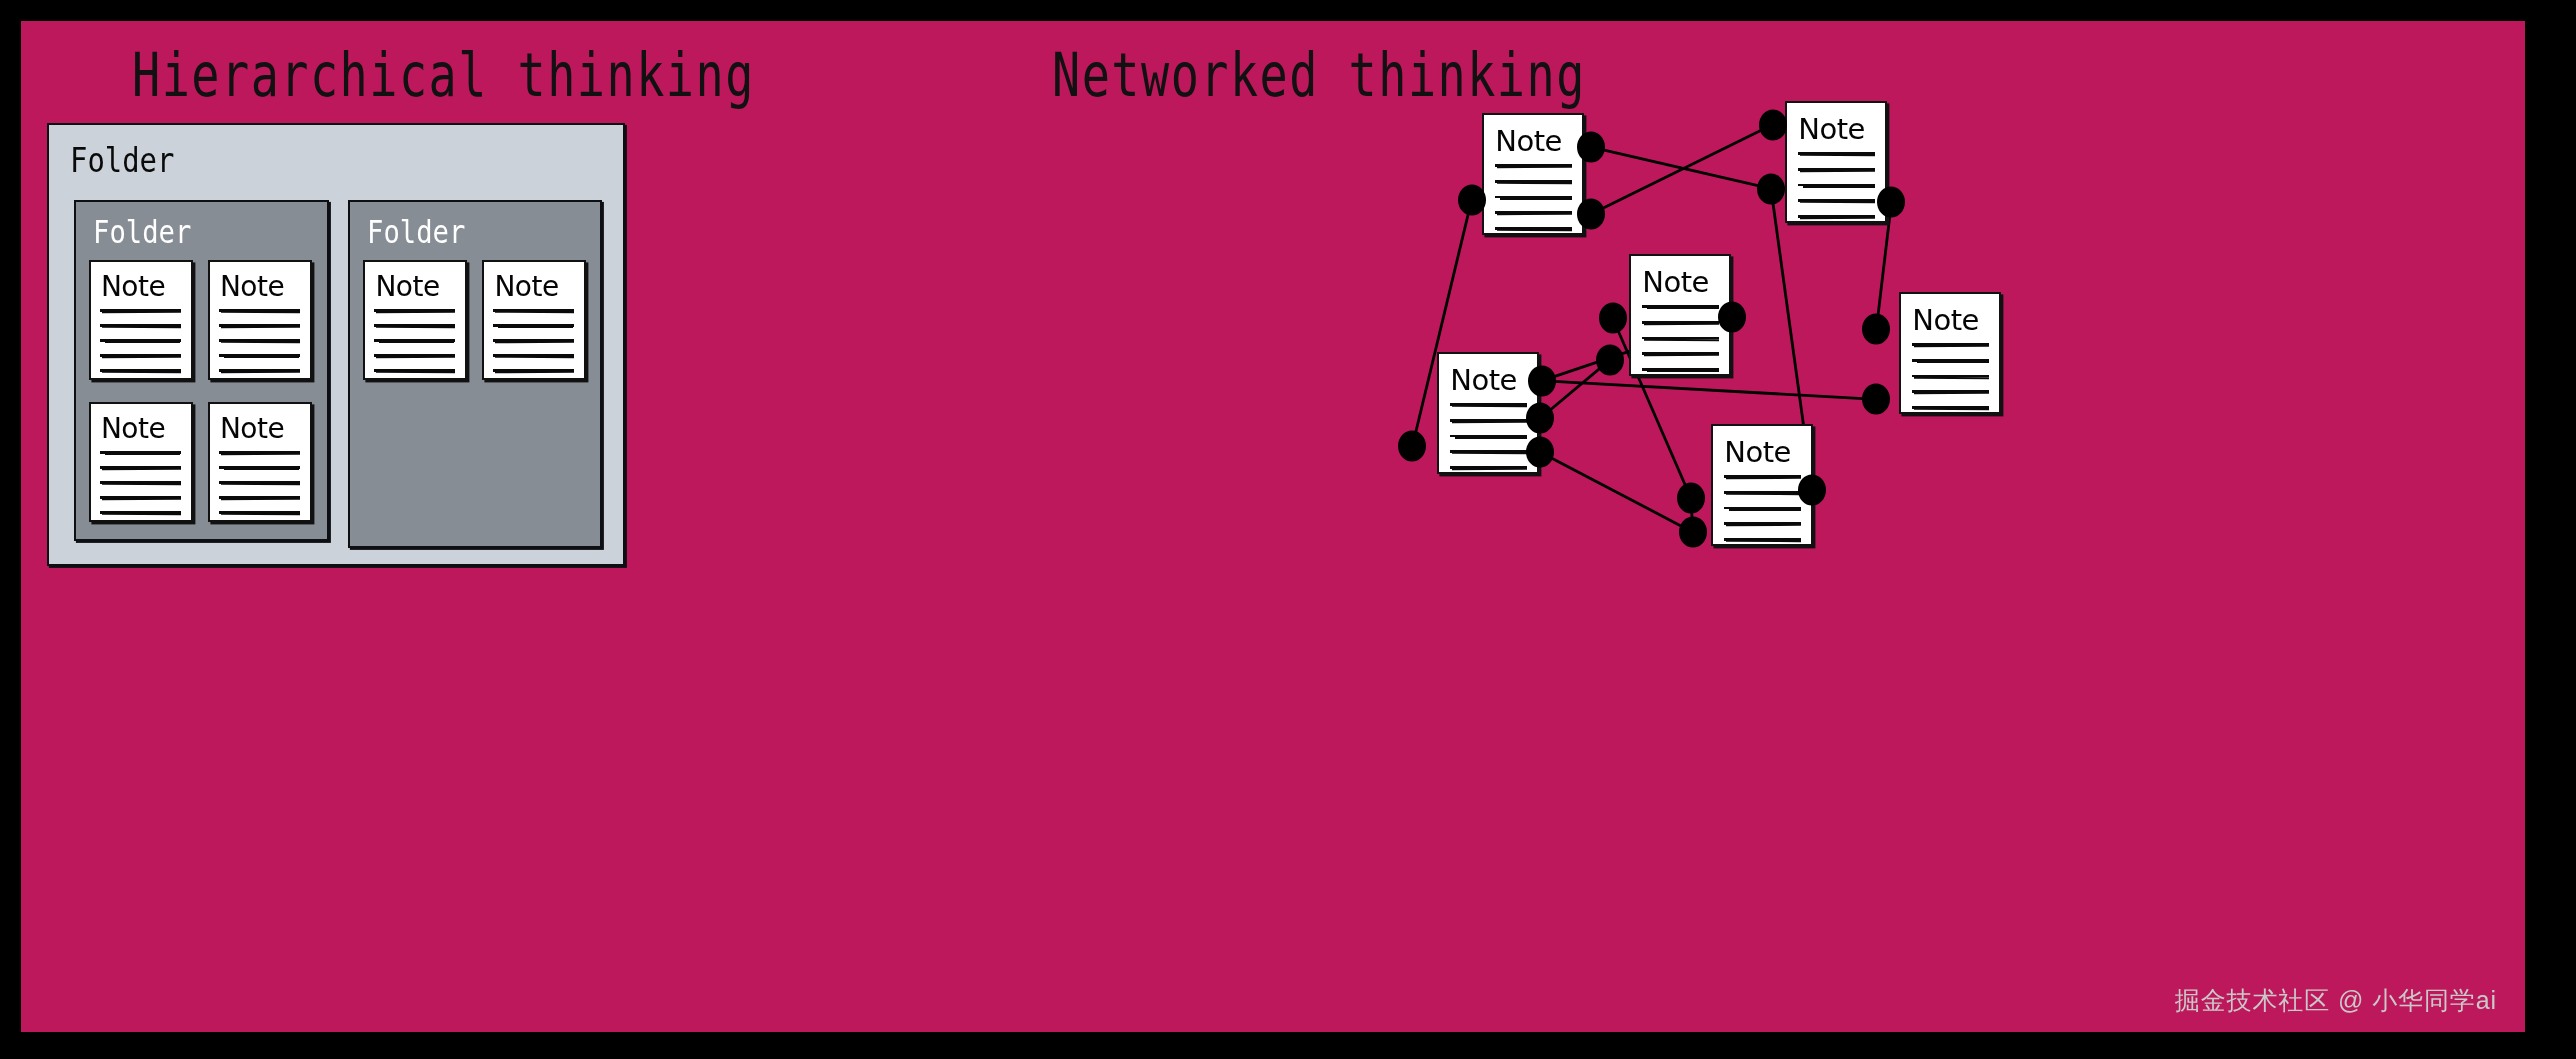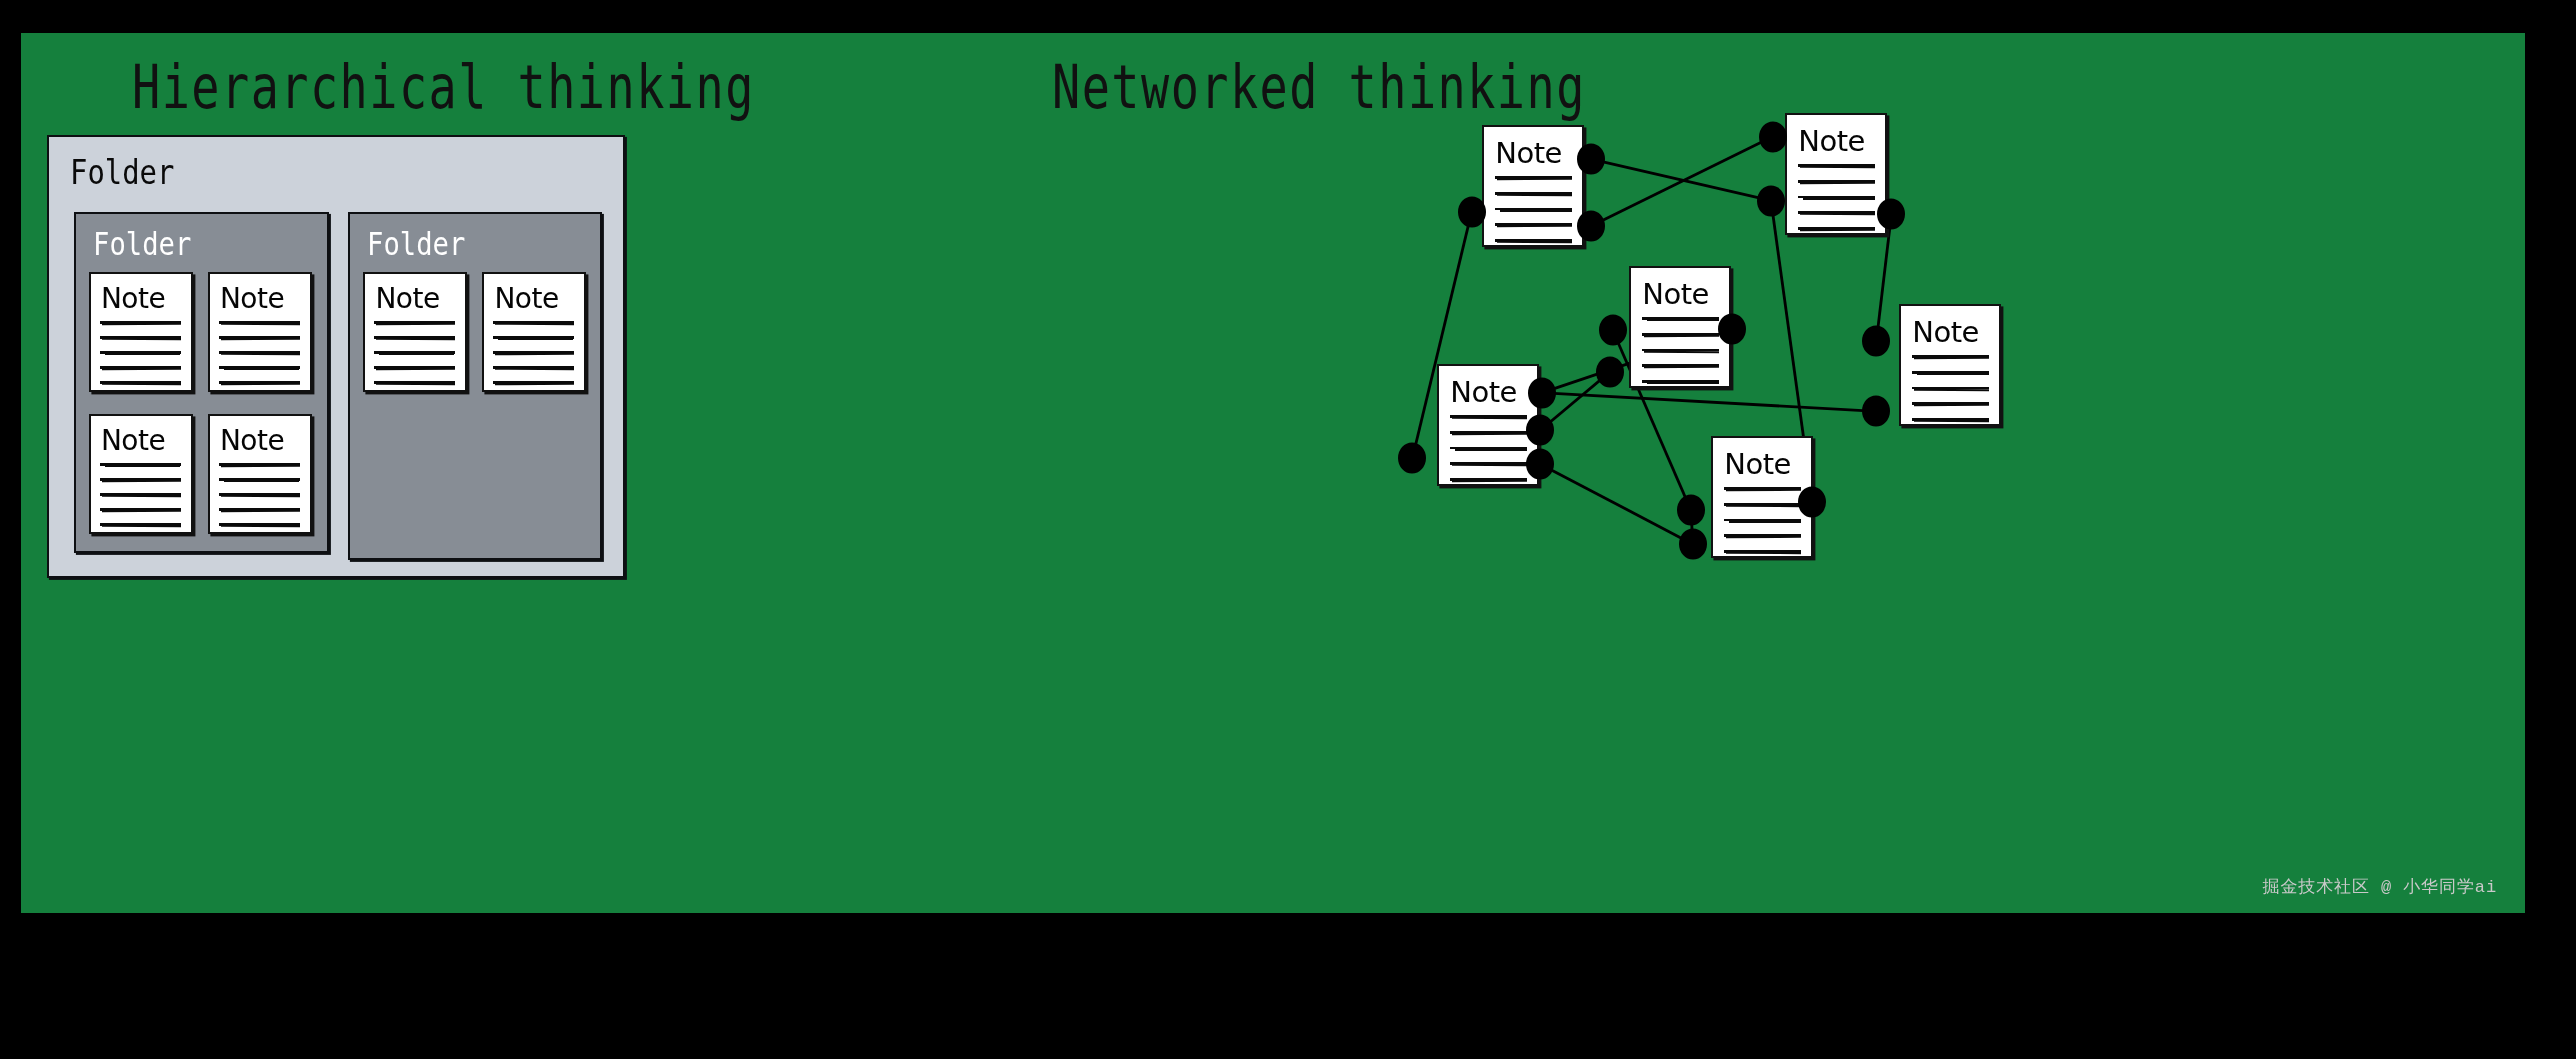--- a/index.html
+++ b/index.html
@@ -11,24 +11,23 @@
     width: 2576px;
     height: 1060px;
     overflow: hidden;
     font-family: "DejaVu Sans Mono", monospace;
   }
   #canvas {
     position: absolute;
     left: 21px;
     top: 21px;
     width: 2504px;
-    height: 880px;
-    background: #15803d;
+    height: 1011px;
+    background: #be185d;
     overflow: hidden;
-    margin-top: 12px;
   }
   
   .panel-title {
     position: absolute;
     font-family: "DejaVu Sans Mono", monospace;
     font-size: 60px;
     font-weight: 400;
     color: #111111;
     letter-spacing: 1.9px;
     white-space: nowrap;
@@ -156,22 +155,22 @@
     background: #000000;
     border-radius: 50%;
     transform: translate(-50%, -50%);
   }
 
   
   #watermark {
     position: absolute;
     right: 28px;
     bottom: 15px;
-    font-family: Liberation Mono, monospace;
-    font-size: 17px;
+    font-family: Liberation Sans, sans-serif;
+    font-size: 25px;
     color: #c9c9c9;
     white-space: nowrap;
     letter-spacing: 0.9px;
   }
 </style>
 </head>
 <body>
 
 <div id="canvas">
 

